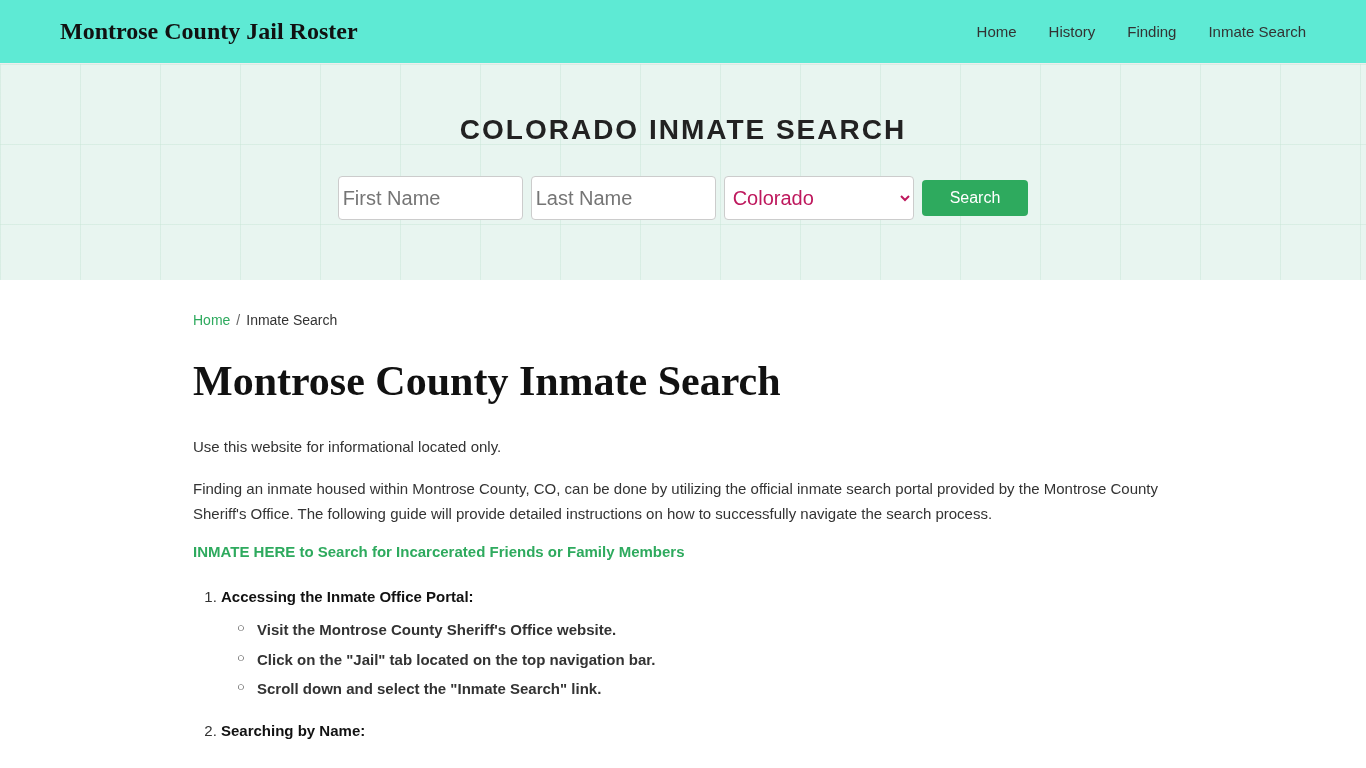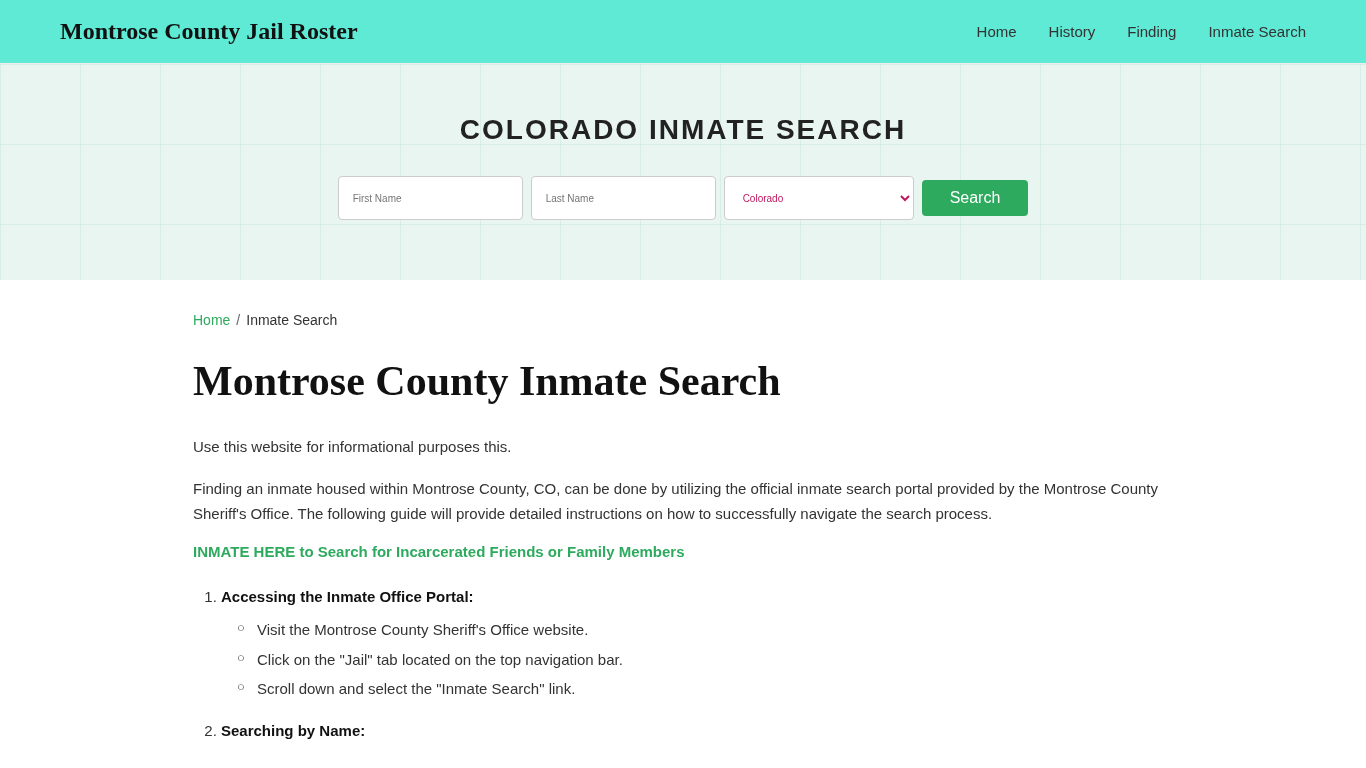--- a/index.html
+++ b/index.html
@@ -70,24 +70,24 @@
       display: flex;
       justify-content: center;
       align-items: center;
       gap: 8px;
       flex-wrap: wrap;
     }
 
     .search-form input,
     .search-form select {
       height: 44px;
-      padding: 0 14px;
+      padding: 0 4px;
       border: 1px solid #ccc;
       border-radius: 4px;
-      font-size: 10px;
+      font-size: 20px;
       font-family: Arial, sans-serif;
       color: #999;
       background: #fff;
       outline: none;
     }
 
     .search-form input {
       width: 185px;
     }
 
@@ -189,20 +189,21 @@
       list-style: none;
       padding-left: 16px;
       margin-top: 8px;
     }
 
     .sub-list li {
       position: relative;
       padding-left: 20px;
       margin-bottom: 4px;
       color: #333;
+      font-weight: bold;
     }
 
     .sub-list li::before {
       content: "○";
       position: absolute;
       left: 0;
       color: #333;
       font-size: 13px;
     }
   </style>
@@ -249,21 +250,21 @@
 <main class="main-content">
 
   <nav class="breadcrumb">
     <a href="#" class="home-link">Home</a>
     <span class="separator">/</span>
     <span class="current">Inmate Search</span>
   </nav>
 
   <h1 class="page-heading">Montrose County Inmate Search</h1>
 
-  <p class="body-text">Use this website for informational purposes this.</p>
+  <p class="body-text">Use this website for informational located only.</p>
   <p class="body-text">Finding an inmate housed within Montrose County, CO, can be done by utilizing the official inmate search portal provided by the Montrose County Sheriff's Office. The following guide will provide detailed instructions on how to successfully navigate the search process.</p>
 
   <a href="#" class="click-link">INMATE HERE to Search for Incarcerated Friends or Family Members</a>
 
   <ol class="instructions-list">
     <li>
       <strong>Accessing the Inmate Office Portal:</strong>
       <ul class="sub-list">
         <li>Visit the Montrose County Sheriff's Office website.</li>
         <li>Click on the "Jail" tab located on the top navigation bar.</li>

